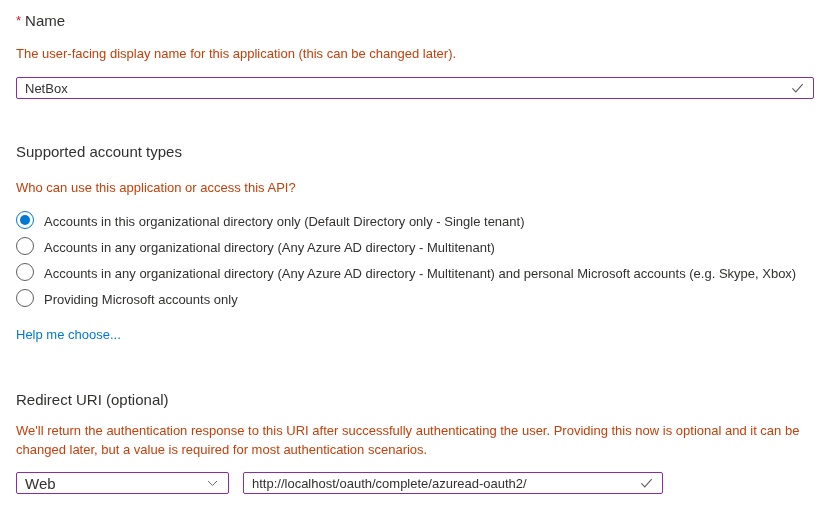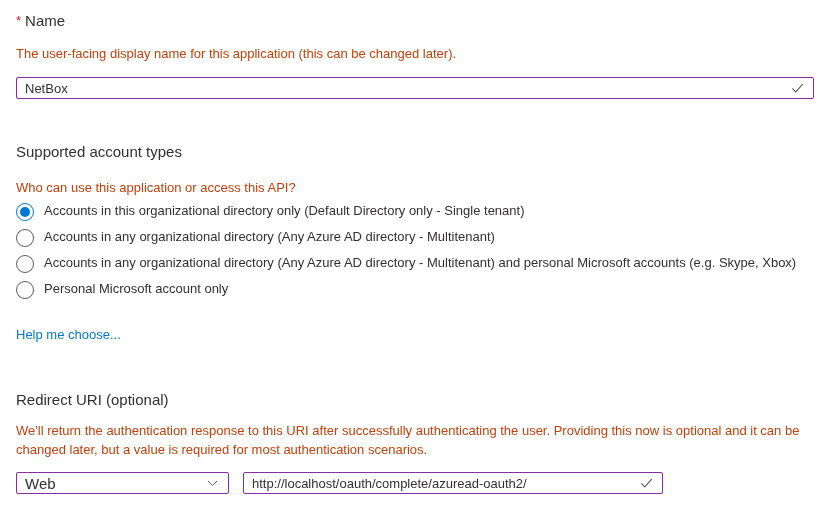--- a/index.html
+++ b/index.html
@@ -54,21 +54,21 @@
   }
   .valid-icon { position: absolute; right: 8px; top: 50%; transform: translateY(-50%); display: flex; }
   .chevron-icon { position: absolute; right: 9px; top: 50%; transform: translateY(-50%); display: flex; }
 
   .account-title { margin-top: 42px; }
   .question { margin-top: 15px; }
 
   .radio-group { margin-top: 6px; }
   .radio-row {
     display: flex;
-    align-items: flex-start;
+    align-items: flex-end;
     height: 26px;
     cursor: pointer;
   }
   .radio-circle {
     width: 18px;
     height: 18px;
     border: 1px solid #605e5c;
     border-radius: 50%;
     flex: 0 0 auto;
     position: relative;
@@ -138,21 +138,21 @@
     <div class="radio-row">
       <span class="radio-circle"></span>
       <span class="radio-label">Accounts in any organizational directory (Any Azure AD directory - Multitenant)</span>
     </div>
     <div class="radio-row">
       <span class="radio-circle"></span>
       <span class="radio-label">Accounts in any organizational directory (Any Azure AD directory - Multitenant) and personal Microsoft accounts (e.g. Skype, Xbox)</span>
     </div>
     <div class="radio-row">
       <span class="radio-circle"></span>
-      <span class="radio-label">Personal Microsoft account only</span>
+      <span class="radio-label">Providing Microsoft accounts only</span>
     </div>
   </div>
 
   <a class="help-link">Help me choose...</a>
 
   
   <h2 class="section-title redirect-title">Redirect URI (optional)</h2>
 
   <p class="desc redirect-desc">We'll return the authentication response to this URI after successfully authenticating the user. Providing this now is optional and it can be changed later, but a value is required for most authentication scenarios.</p>
 

